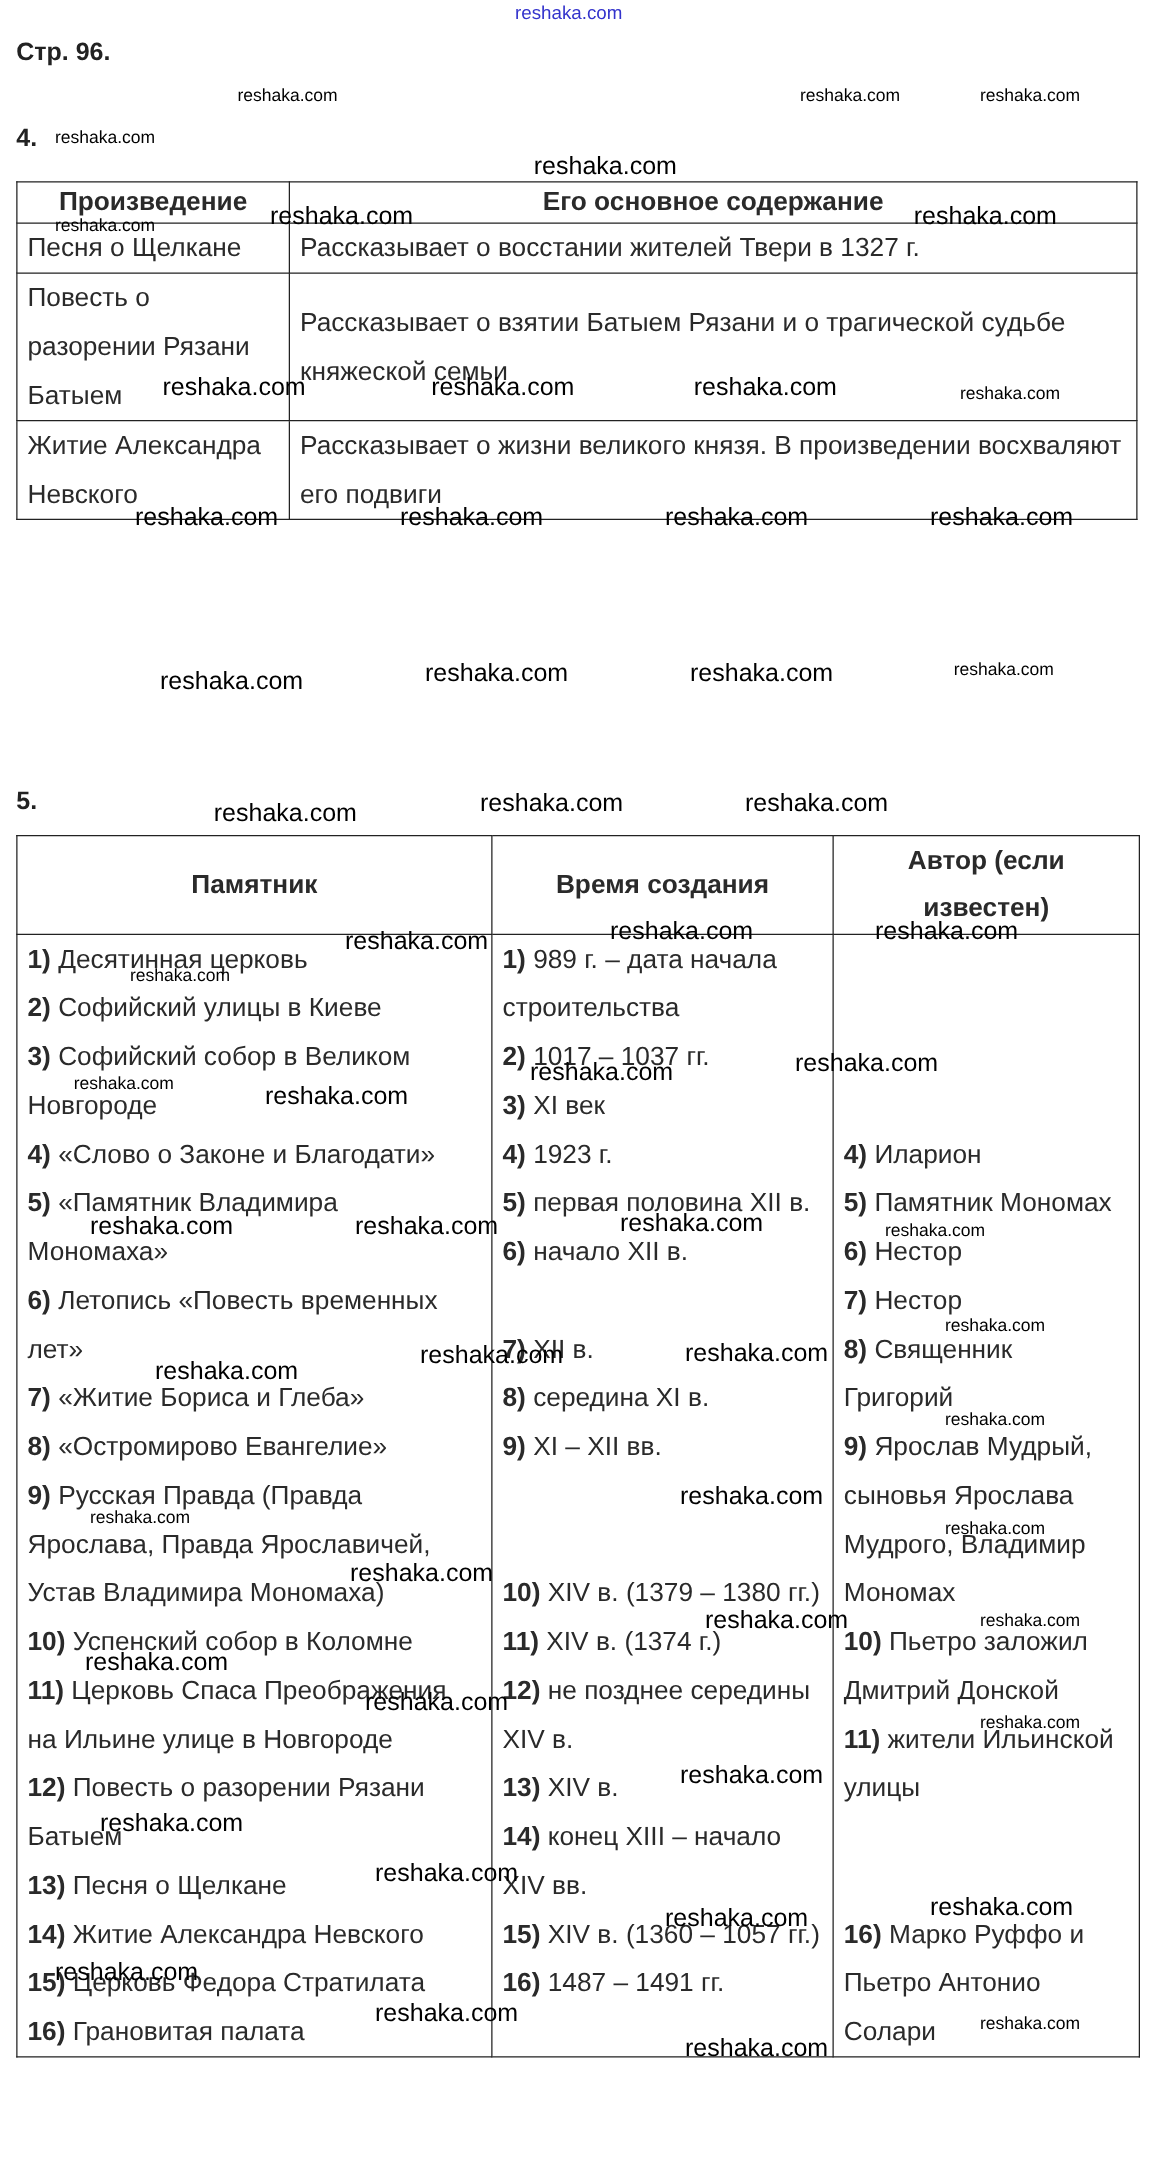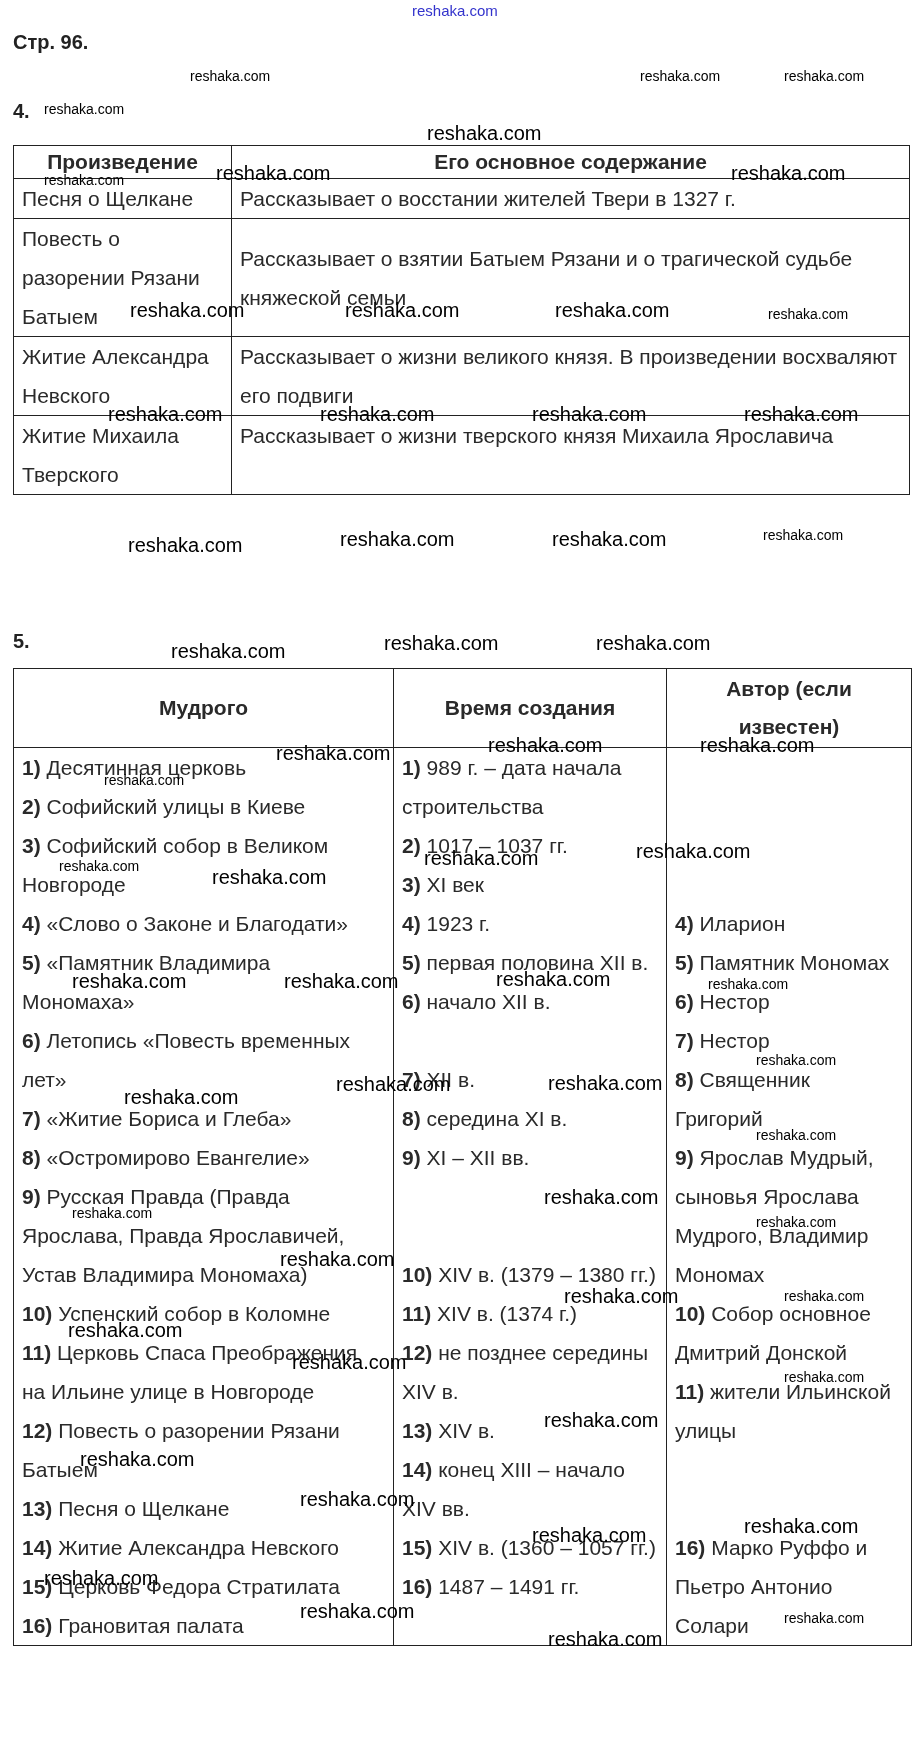--- a/index.html
+++ b/index.html
@@ -50,38 +50,34 @@
       <td>Рассказывает о восстании жителей Твери в 1327 г.</td>
     </tr>
     <tr>
       <td>Повесть о разорении Рязани Батыем</td>
       <td style="vertical-align:middle">Рассказывает о взятии Батыем Рязани и о трагической судьбе княжеской семьи</td>
     </tr>
     <tr>
       <td>Житие Александра Невского</td>
       <td>Рассказывает о жизни великого князя. В произведении восхваляют его подвиги</td>
     </tr>
-    <tr>
-      <td>Житие Михаила Тверского</td>
-      <td>Рассказывает о жизни тверского князя Михаила Ярославича</td>
-    </tr>
   </tbody>
 </table>
 
 <div class="abs task-num" style="left:13px; top:630px;">5.</div>
 
 <table id="t5">
   <colgroup>
       <col style="width:380px">
       <col style="width:273px">
       <col>
     </colgroup>
   <thead>
     <tr>
-      <th>Мудрого</th>
+      <th>Памятник</th>
       <th>Время создания</th>
       <th>Автор (если известен)</th>
     </tr>
   </thead>
   <tbody>
     <tr>
       <td id="col-mon">
           <span class="item"><span class="num">1)</span><span> Десятинная церковь</span></span>
           <span class="item"><span class="num">2)</span><span> Софийский улицы в Киеве</span></span>
           <span class="item"><span class="num">3)</span><span> Софийский собор в Великом Новгороде</span></span>
@@ -124,21 +120,21 @@
           <span class="gap"></span>
           <span class="gap"></span>
           <span class="gap"></span>
           <span class="gap"></span>
           <span class="item"><span class="num">4)</span><span> Иларион</span></span>
           <span class="item"><span class="num">5)</span><span> Памятник Мономах</span></span>
           <span class="item"><span class="num">6)</span><span> Нестор</span></span>
           <span class="item"><span class="num">7)</span><span> Нестор</span></span>
           <span class="item"><span class="num">8)</span><span> Священник Григорий</span></span>
           <span class="item"><span class="num">9)</span><span> Ярослав Мудрый, сыновья Ярослава Мудрого, Владимир Мономах</span></span>
-          <span class="item"><span class="num">10)</span><span> Собор основное Дмитрий Донской</span></span>
+          <span class="item"><span class="num">10)</span><span> Пьетро заложил Дмитрий Донской</span></span>
           <span class="item"><span class="num">11)</span><span> жители Ильинской улицы</span></span>
           <span class="gap"></span>
           <span class="gap"></span>
           <span class="item"><span class="num">16)</span><span> Марко Руффо и Пьетро Антонио Солари</span></span>
         </td>
     </tr>
   </tbody>
 </table>
 
 <div id="wm-layer">

